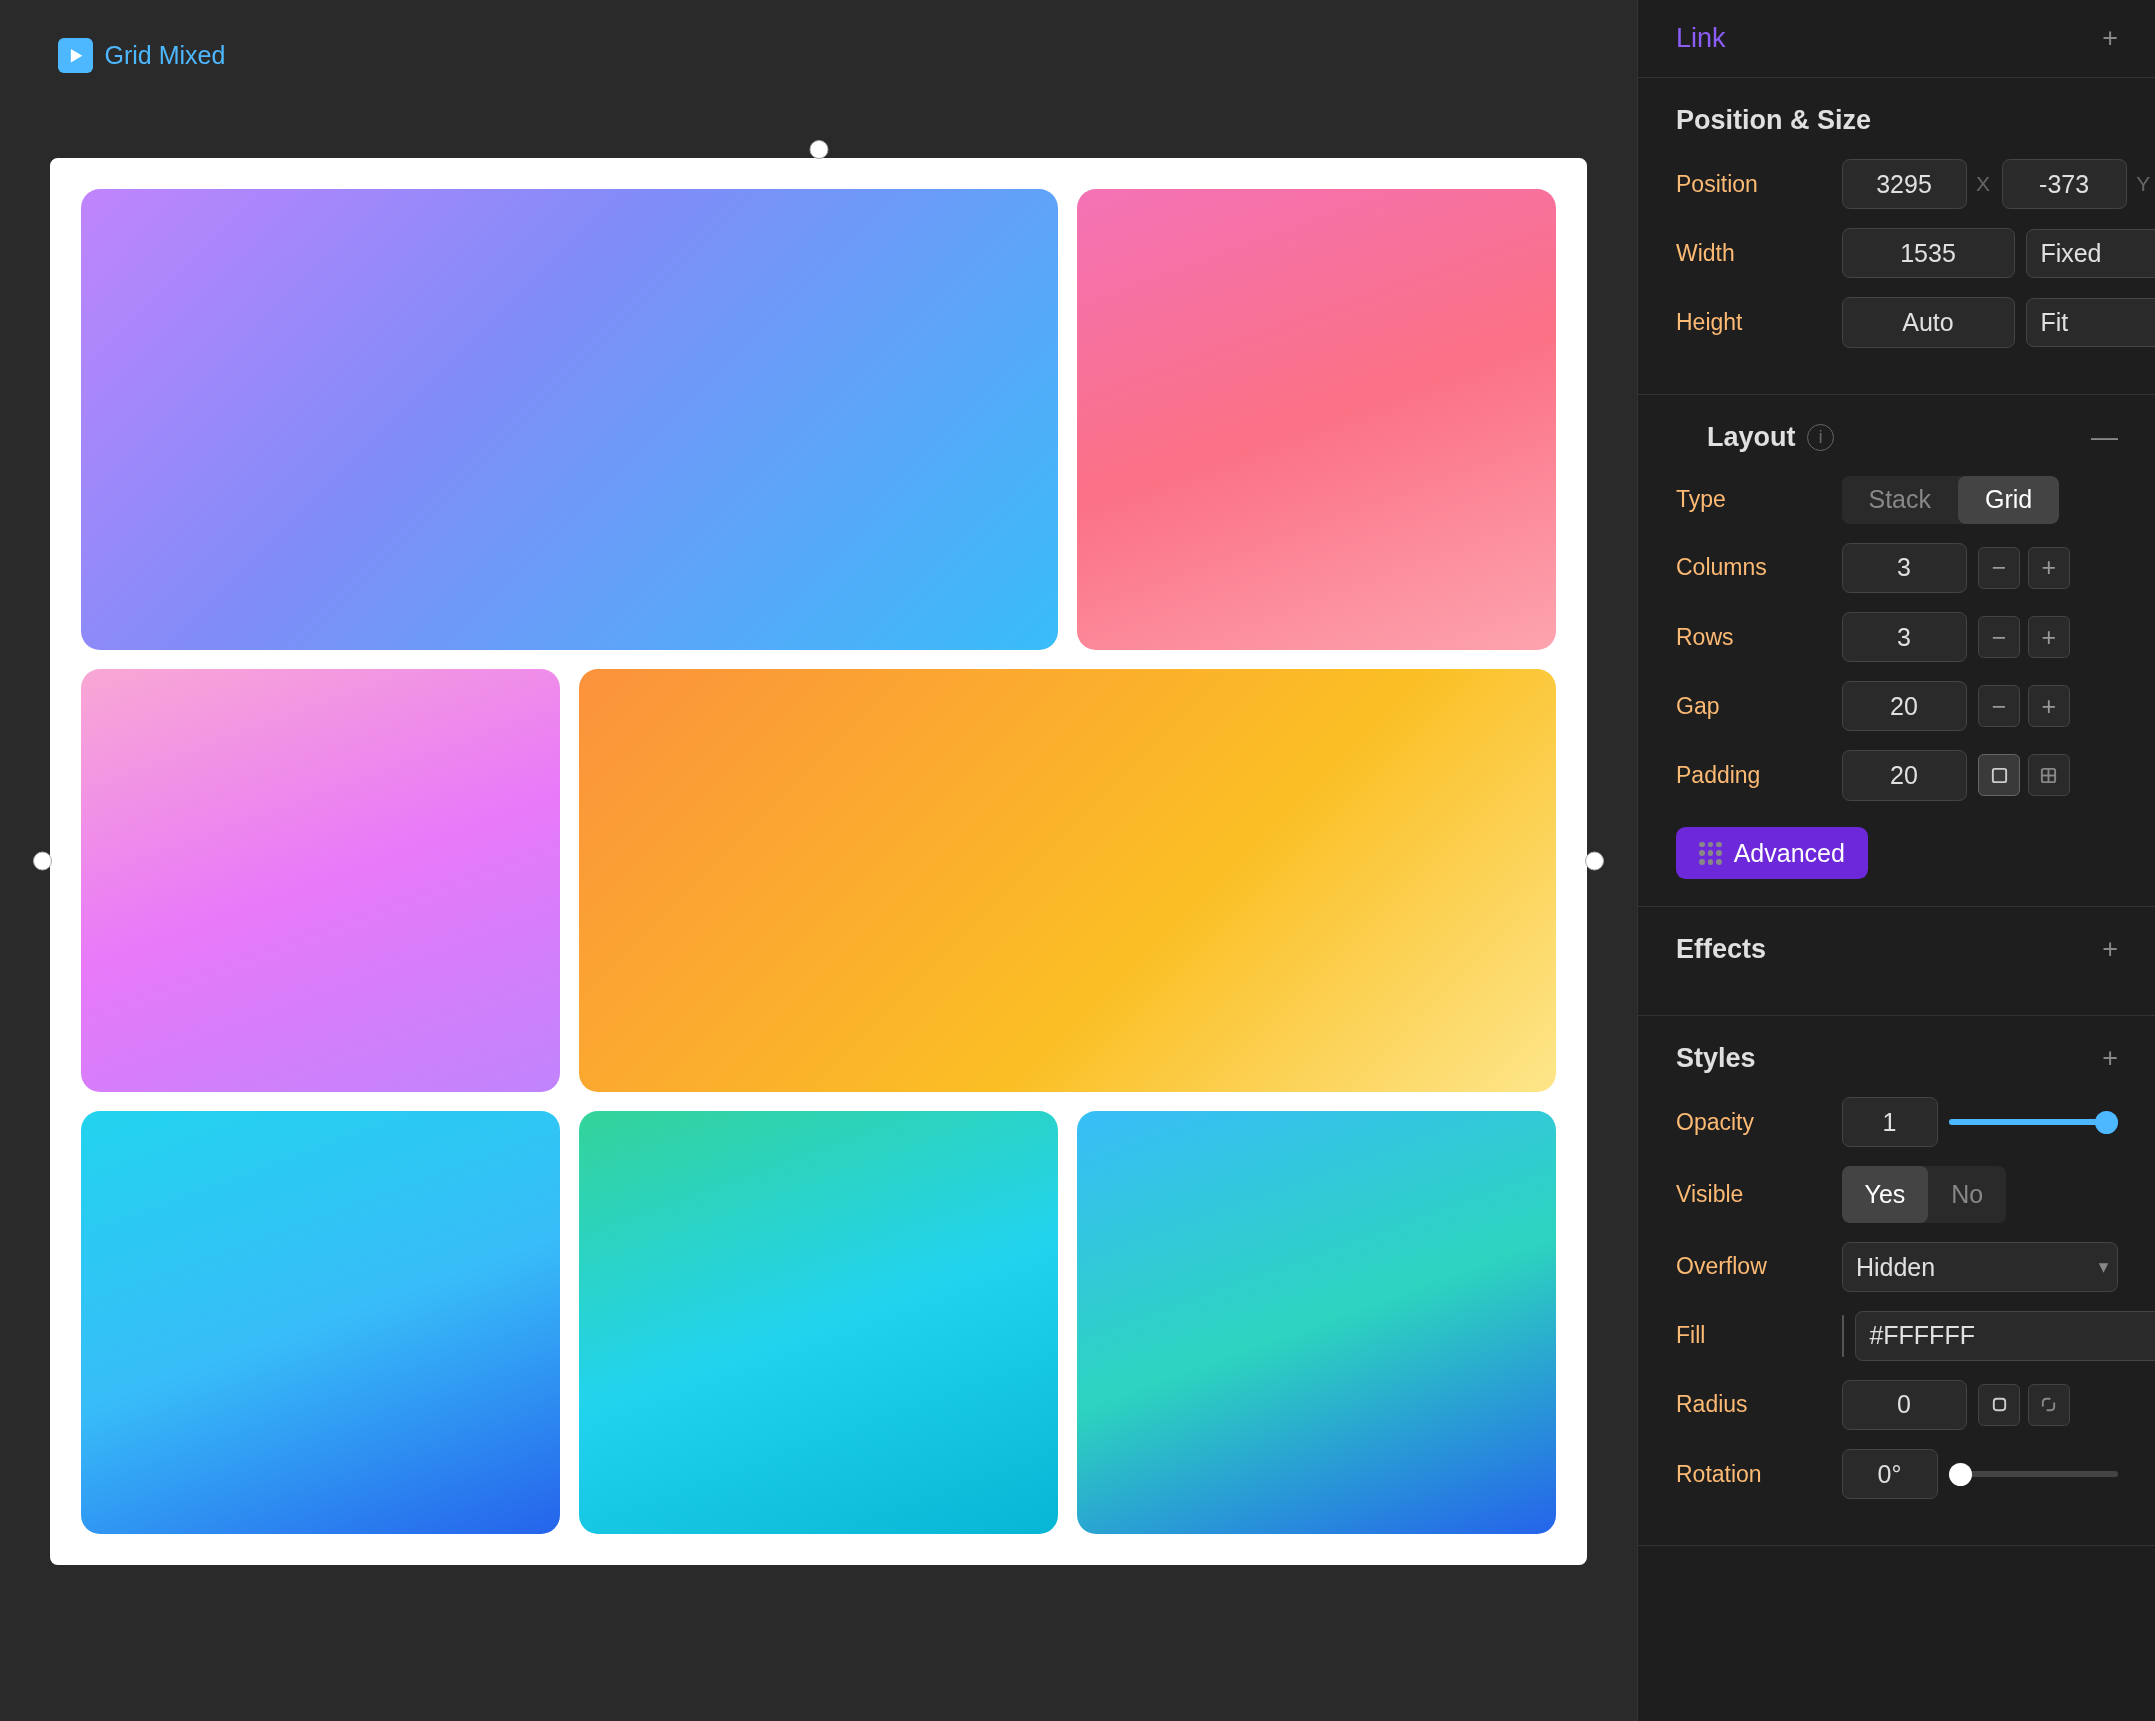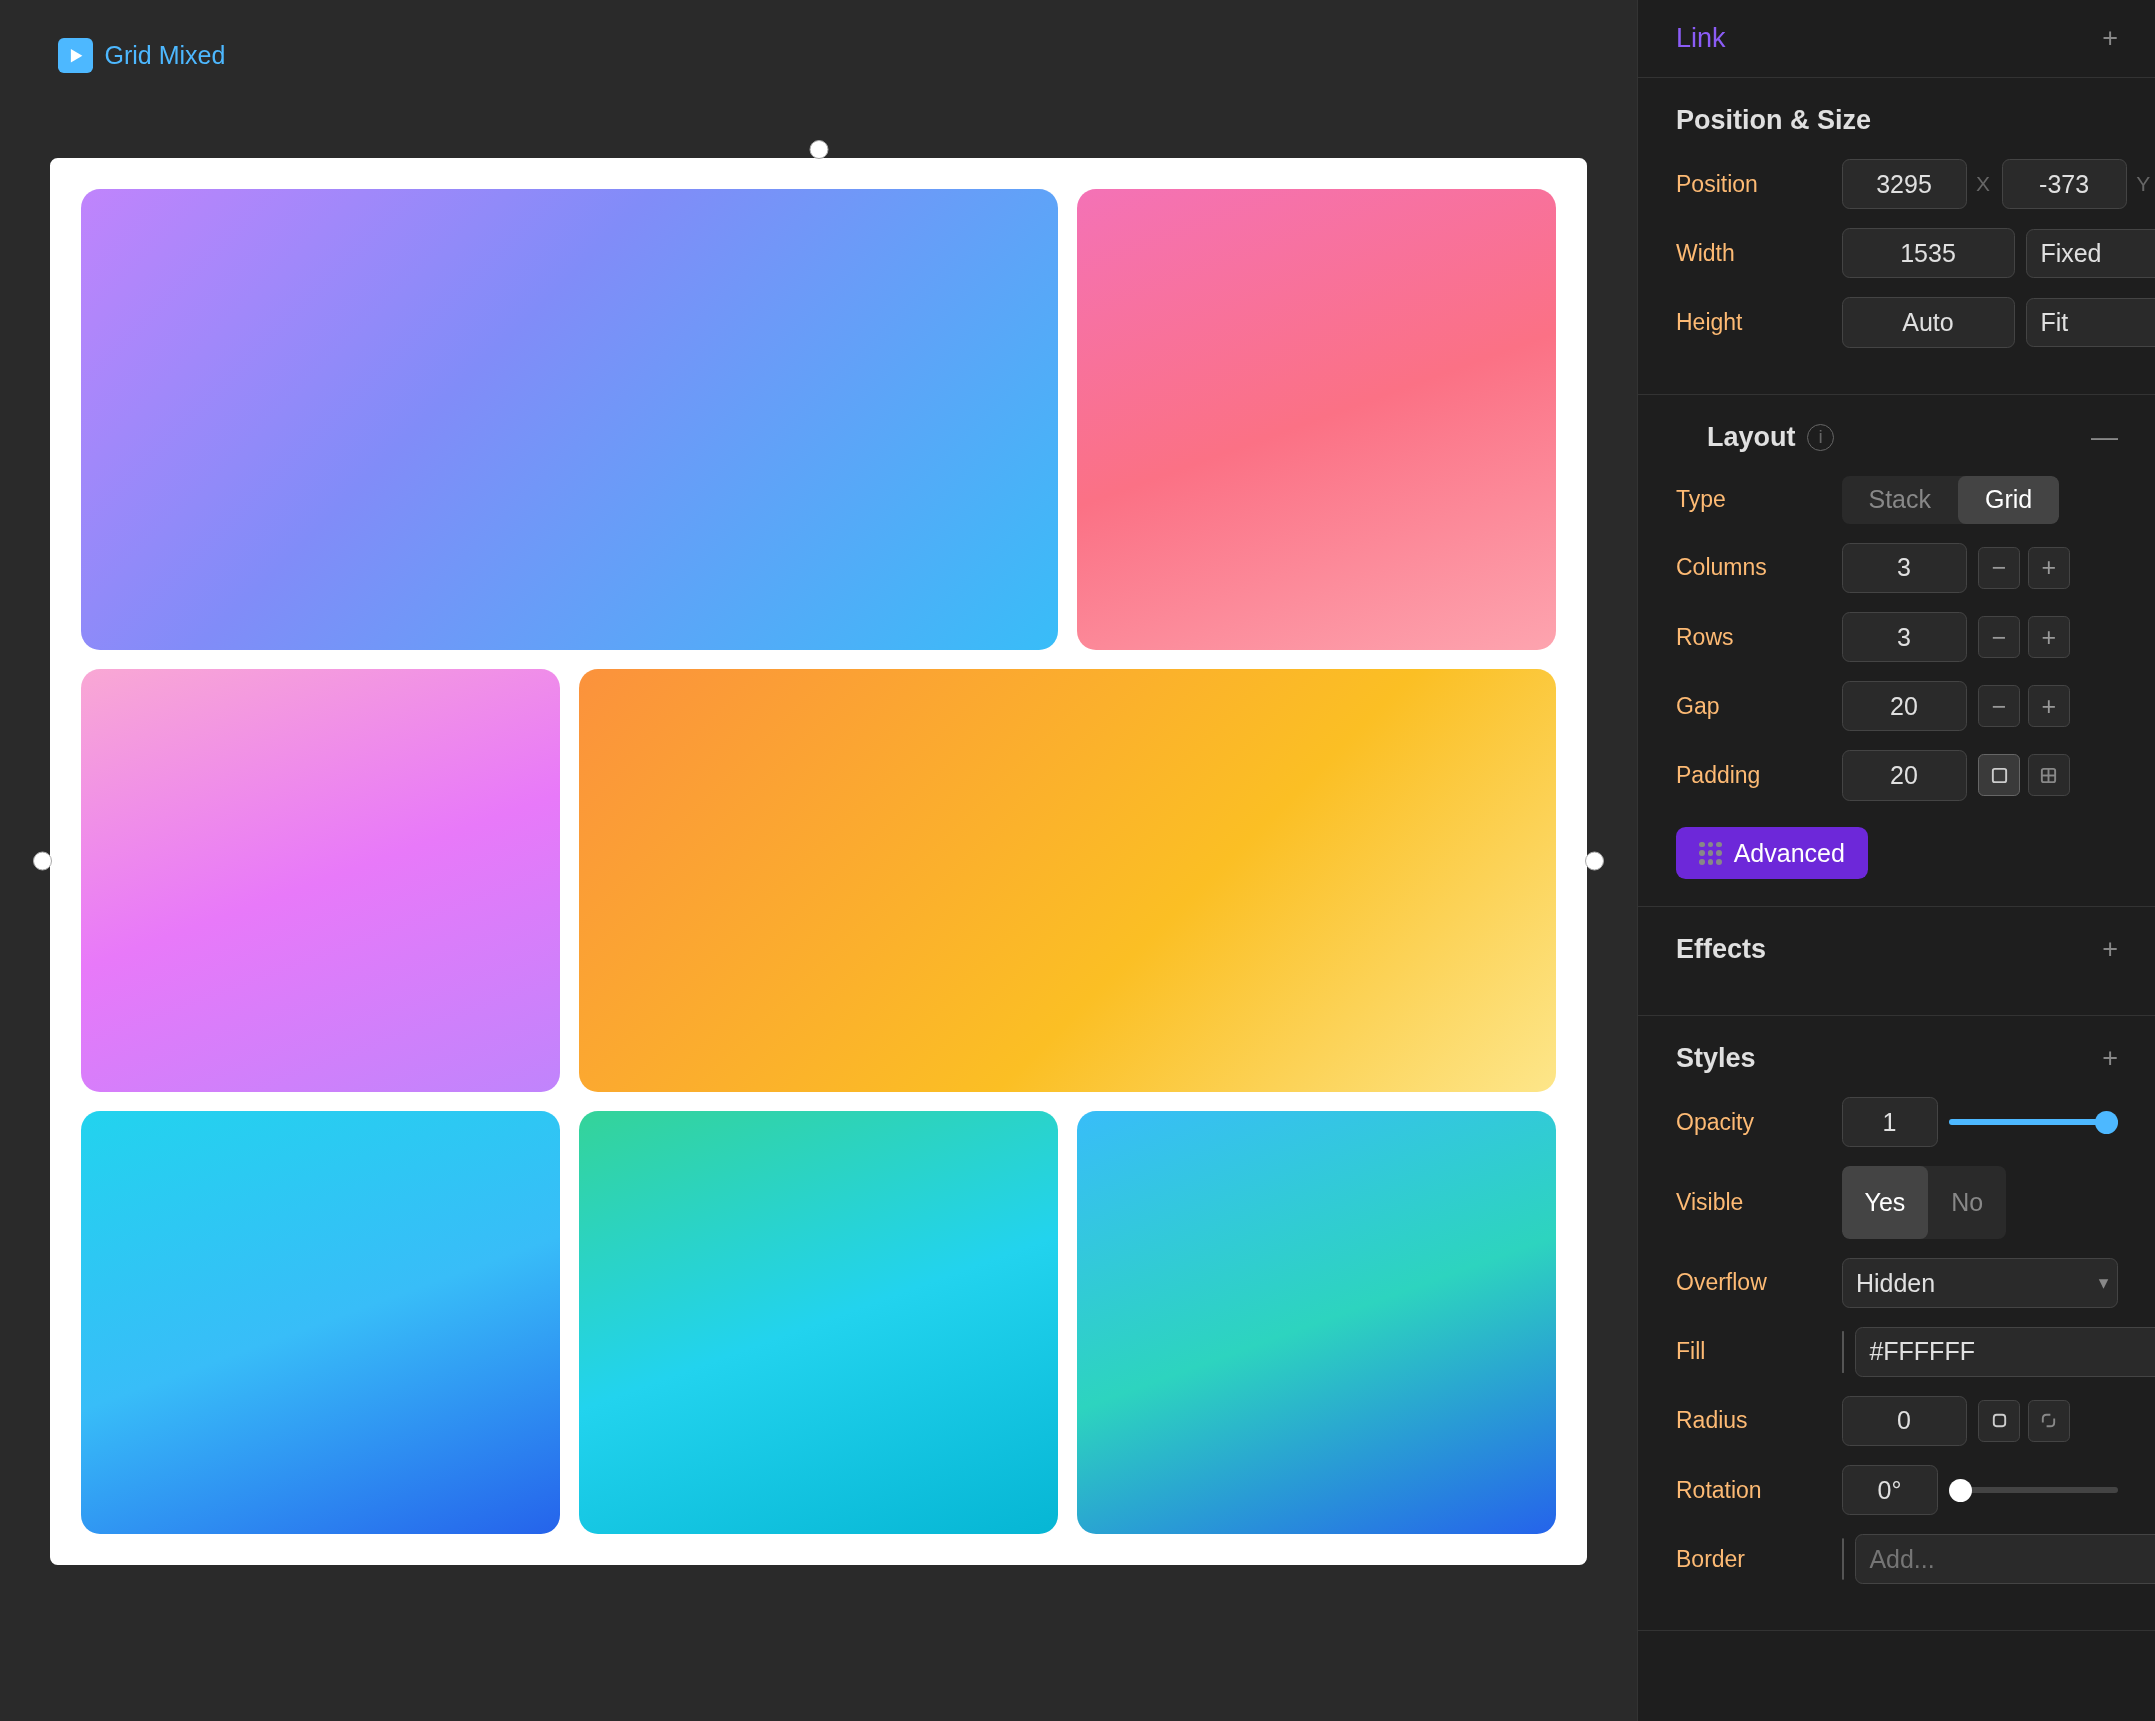--- a/index.html
+++ b/index.html
@@ -322,21 +322,21 @@
 
     
     .visible-toggle {
       display: flex;
       background: #2a2a2a;
       border-radius: 7.7px;
       overflow: hidden;
     }
 
     .vis-btn {
-      padding: 22px 23px;
+      padding: 14px 23px;
       font-size: 25px;
       border: none;
       cursor: pointer;
       color: #888;
       background: transparent;
     }
 
     .vis-btn.active {
       background: #444;
       color: #fff;
@@ -743,21 +743,16 @@
     </div>
 
     <div class="prop-row">
       <span class="prop-label">Rotation</span>
       <input class="prop-input" type="text" value="0°" style="width: 96px;">
       <div class="slider-container">
         <input type="range" class="rotation-slider" min="0" max="360" value="0" style="">
       </div>
     </div>
 
-    <div class="prop-row fill-row">
-      <span class="prop-label">Border</span>
-      <div class="border-swatch"></div>
-      <input class="add-input" type="text" placeholder="Add..." style="">
-    </div>
 
   </div>
 </div>
 
 
 </body></html>

